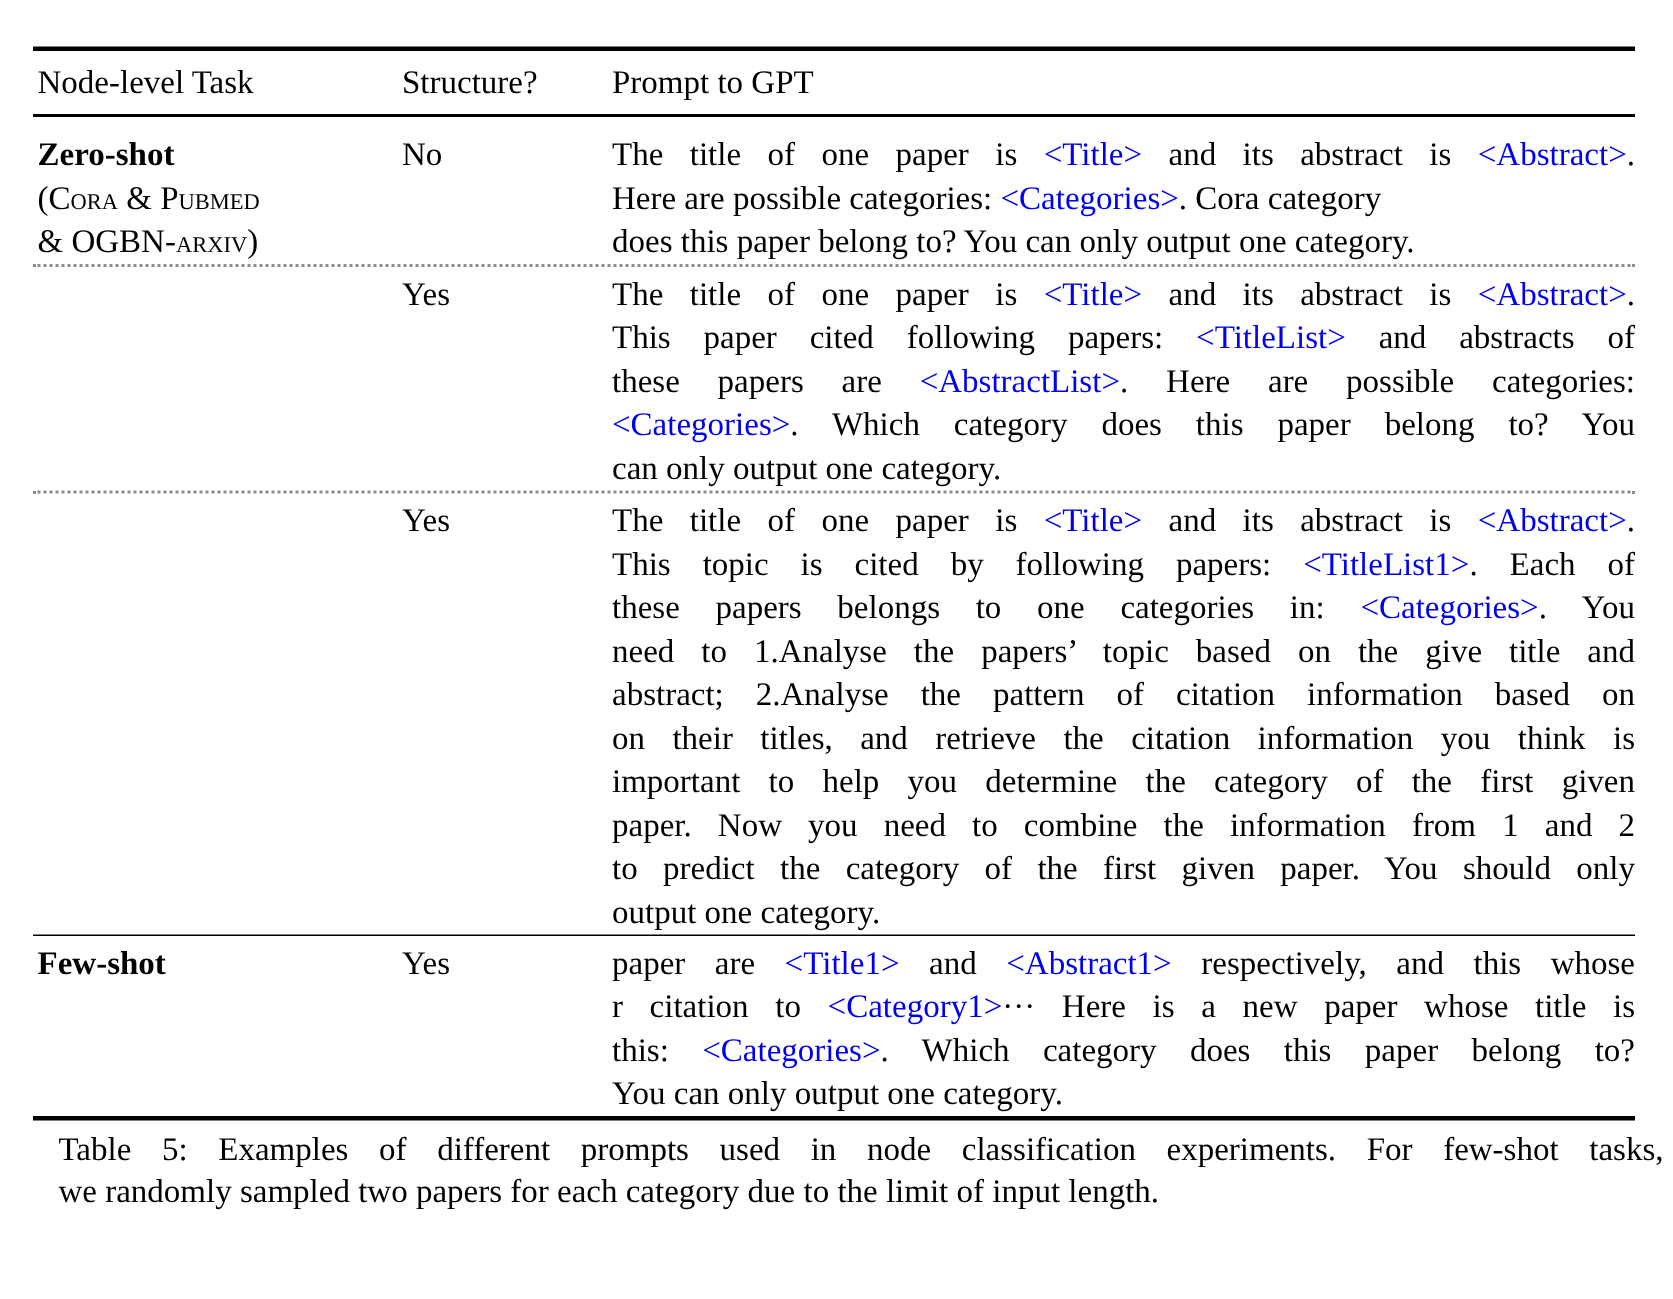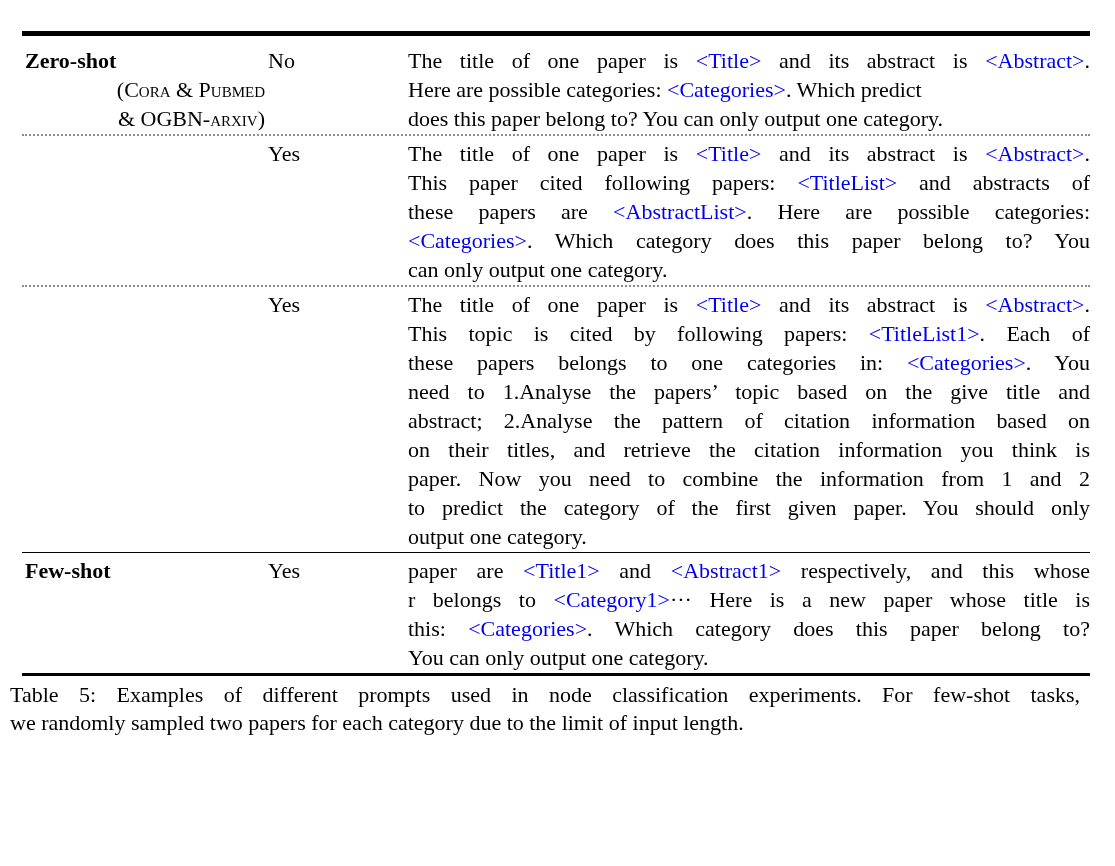--- a/index.html
+++ b/index.html
@@ -34,53 +34,58 @@
     display: flex;
     font-size: 22px;
     line-height: 29px;
     padding: 3px 0 1px 0;
   }
   .row.first { padding-top: 10px; }
   .row.sep-dotted { border-bottom: 2px dotted #8c8c8c; }
   .row.sep-solid  { border-bottom: 1.5px solid #000; }
 
   .bold { font-weight: bold; }
-  .smallcaps { font-variant: small-caps; text-align: right; }
+  .smallcaps { font-variant: small-caps; }
 
   .pline { text-align: justify; text-align-last: justify; font-family: Liberation Serif, serif; }
   .pline.left { text-align: left; text-align-last: left; }
 
   .blue { color: #0000EE; }
 
   .caption {
     width: 1070px;
-    margin: 5px 0 0 10px;
+    margin: 5px 0 0 39px;
     font-size: 22px;
     line-height: 28px;
   }
   .cap-line { text-align: justify; text-align-last: justify; }
   .cap-line.left { text-align-last: left; }
 </style>
 </head>
 <body>
 
 <div class="page">
   <div class="rule-top"></div>
+  <div class="hdr">
+    <div class="c1">Node-level Task</div>
+    <div class="c2">Structure?</div>
+    <div class="c3">Prompt to GPT</div>
+  </div>
   <div class="rule-mid"></div>
   <div id="rows">
       <div class="row first sep-dotted">
         <div class="c1">
           <div class="bold">Zero-shot</div>
           <div class="smallcaps">(Cora &amp; Pubmed</div>
           <div class="smallcaps">&amp; OGBN-arxiv)</div>
         </div>
         <div class="c2">No</div>
         <div class="c3">
           <div class="pline"><span>The title of one paper is </span><span class="blue">&lt;Title&gt;</span><span> and its abstract is </span><span class="blue">&lt;Abstract&gt;</span><span>.</span></div>
-          <div class="pline left"><span>Here are possible categories: </span><span class="blue">&lt;Categories&gt;</span><span>. Which predict</span></div>
+          <div class="pline left"><span>Here are possible categories: </span><span class="blue">&lt;Categories&gt;</span><span>. Cora category</span></div>
           <div class="pline left"><span>does this paper belong to? You can only output one category.</span></div>
         </div>
       </div>
       <div class="row sep-dotted">
         <div class="c1"></div>
         <div class="c2">Yes</div>
         <div class="c3">
           <div class="pline"><span>The title of one paper is </span><span class="blue">&lt;Title&gt;</span><span> and its abstract is </span><span class="blue">&lt;Abstract&gt;</span><span>.</span></div>
           <div class="pline"><span>This paper cited following papers: </span><span class="blue">&lt;TitleList&gt;</span><span> and abstracts of</span></div>
           <div class="pline"><span>these papers are </span><span class="blue">&lt;AbstractList&gt;</span><span>. Here are possible categories:</span></div>
@@ -91,33 +96,34 @@
       <div class="row sep-solid">
         <div class="c1"></div>
         <div class="c2">Yes</div>
         <div class="c3">
           <div class="pline"><span>The title of one paper is </span><span class="blue">&lt;Title&gt;</span><span> and its abstract is </span><span class="blue">&lt;Abstract&gt;</span><span>.</span></div>
           <div class="pline"><span>This topic is cited by following papers: </span><span class="blue">&lt;TitleList1&gt;</span><span>. Each of</span></div>
           <div class="pline"><span>these papers belongs to one categories in: </span><span class="blue">&lt;Categories&gt;</span><span>. You</span></div>
           <div class="pline"><span>need to 1.Analyse the papers’ topic based on the give title and</span></div>
           <div class="pline"><span>abstract; 2.Analyse the pattern of citation information based on</span></div>
           <div class="pline"><span>on their titles, and retrieve the citation information you think is</span></div>
+          <div class="pline"><span>important to help you determine the category of the first given</span></div>
           <div class="pline"><span>paper. Now you need to combine the information from 1 and 2</span></div>
           <div class="pline"><span>to predict the category of the first given paper. You should only</span></div>
           <div class="pline left"><span>output one category.</span></div>
         </div>
       </div>
       <div class="row">
         <div class="c1">
           <div class="bold">Few-shot</div>
         </div>
         <div class="c2">Yes</div>
         <div class="c3">
           <div class="pline"><span>paper are </span><span class="blue">&lt;Title1&gt;</span><span> and </span><span class="blue">&lt;Abstract1&gt;</span><span> respectively, and this whose</span></div>
-          <div class="pline"><span>r belongs to </span><span class="blue">&lt;Category1&gt;</span><span>··· Here is a new paper whose title is</span></div>
+          <div class="pline"><span>r citation to </span><span class="blue">&lt;Category1&gt;</span><span>··· Here is a new paper whose title is</span></div>
           <div class="pline"><span>this: </span><span class="blue">&lt;Categories&gt;</span><span>. Which category does this paper belong to?</span></div>
           <div class="pline left"><span>You can only output one category.</span></div>
         </div>
       </div>
     </div>
   <div class="rule-bottom"></div>
 </div>
 
 <div class="caption" id="caption">
     <div class="cap-line">Table 5: Examples of different prompts used in node classification experiments. For few-shot tasks,</div>

